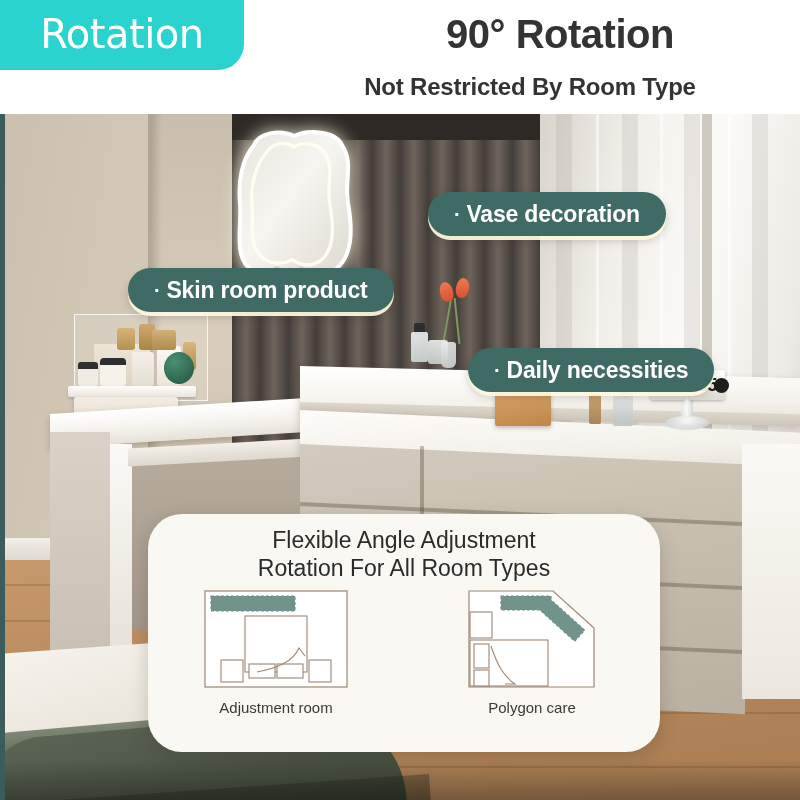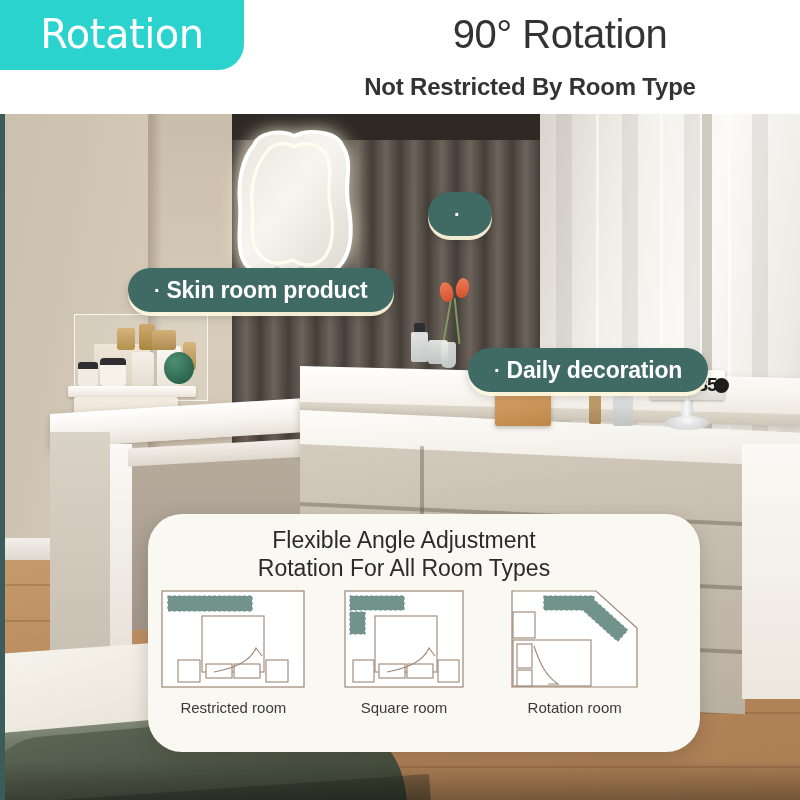--- a/index.html
+++ b/index.html
@@ -15,21 +15,21 @@
     position:absolute;left:0;top:0;width:244px;height:70px;
     background:#2ad3ce;border-bottom-right-radius:26px;
     display:flex;align-items:center;justify-content:center;
   }
   #logo-text{
     color:#ffffff;font-size:40px;font-weight:400;letter-spacing:-0.5px;
     font-family:"DejaVu Sans",sans-serif;line-height:1;padding-bottom:3px;
   }
   #header-title{
     position:absolute;left:330px;top:12px;width:460px;text-align:center;
-    font-size:40px;font-weight:normal;color:#333333;letter-spacing:-0.5px;line-height:1.1;
+    font-size:40px;font-weight:bold;color:#333333;letter-spacing:-0.5px;line-height:1.1;
   }
   #header-sub{
     position:absolute;left:270px;top:74px;width:520px;text-align:center;
     font-size:24px;font-weight:bold;color:#333333;letter-spacing:-0.2px;line-height:1.1;
   }
 
   
   #photo{position:absolute;left:0;top:114px;width:800px;height:686px;overflow:hidden;background:#cfc4b2;}
   #edge-strip{position:absolute;left:0;top:0;width:5px;height:686px;background:#3c5c5c;z-index:40;}
 
@@ -176,21 +176,20 @@
     box-shadow:0 4px 0 0 rgba(255,250,225,.92), 0 5px 8px rgba(50,45,30,.22);
     z-index:30;
   }
   .pill .dot{margin-right:6px;font-size:20px;line-height:1;}
 
   
   #info-card{
     position:absolute;left:148px;top:514px;width:512px;height:238px;
     background:#faf8f3;border-radius:34px;z-index:35;
     box-shadow:0 6px 18px rgba(60,50,38,.22);
-    padding-left:40px;
   }
   #card-title{
     position:absolute;left:0;top:12px;width:512px;text-align:center;
     font-size:23px;color:#2b2b2b;line-height:1.22;font-weight:400;
   }
   #diagrams{position:absolute;left:0;top:74px;width:512px;height:160px;display:flex;}
   .diagram{flex:1;display:flex;flex-direction:column;align-items:center;}
   .diagram svg{display:block;}
   .diagram-label{margin-top:7px;font-size:15px;color:#3a3a3a;font-weight:400;}
 
@@ -339,25 +338,26 @@
     <div id="photo-fade"></div>
   </div>
 
   <div class="pill" style="left:128px;top:268px;">
     <span class="dot">·</span>
     <span>Skin room product</span>
   </div>
 
   <div class="pill" style="left:428px;top:192px;">
     <span class="dot">·</span>
+    <span>Vase decoration</span>
   </div>
 
   <div class="pill" style="left:468px;top:348px;">
     <span class="dot">·</span>
-    <span>Daily decoration</span>
+    <span>Daily necessities</span>
   </div>
 
   <div id="info-card">
     <div id="card-title">
       <div>Flexible Angle Adjustment</div>
       <div>Rotation For All Room Types</div>
     </div>
 
     <div id="diagrams">
 
@@ -365,48 +365,34 @@
         <svg width="150" height="104" viewBox="0 0 150 104">
           <rect x="4" y="3" width="142" height="96" fill="#ffffff" stroke="#9c8673" stroke-width="1.2"></rect>
           <rect x="10" y="8" width="84" height="15" fill="#71938c" stroke="#71938c" stroke-width="1.2" stroke-dasharray="3,2"></rect>
           <rect x="44" y="28" width="62" height="56" fill="#ffffff" stroke="#9c8673" stroke-width="1.1"></rect>
           <rect x="20" y="72" width="22" height="22" fill="#ffffff" stroke="#9c8673" stroke-width="1.1"></rect>
           <rect x="108" y="72" width="22" height="22" fill="#ffffff" stroke="#9c8673" stroke-width="1.1"></rect>
           <rect x="48" y="76" width="26" height="14" fill="#ffffff" stroke="#9c8673" stroke-width="1.1"></rect>
           <rect x="76" y="76" width="26" height="14" fill="#ffffff" stroke="#9c8673" stroke-width="1.1"></rect>
           <path d="M56,84 C76,80 92,74 98,60 L104,68" fill="none" stroke="#9c8673" stroke-width="1.1"></path>
         </svg>
-        <div class="diagram-label">Restricted room</div>
+        <div class="diagram-label">Adjustment room</div>
       </div>
 
-      <div class="diagram">
-        <svg width="150" height="104" viewBox="0 0 150 104">
-          <rect x="16" y="3" width="118" height="96" fill="#ffffff" stroke="#9c8673" stroke-width="1.2"></rect>
-          <rect x="21" y="8" width="54" height="14" fill="#71938c" stroke="#71938c" stroke-width="1.2" stroke-dasharray="3,2"></rect>
-          <rect x="21" y="24" width="15" height="22" fill="#71938c" stroke="#71938c" stroke-width="1.2" stroke-dasharray="3,2"></rect>
-          <rect x="46" y="28" width="62" height="56" fill="#ffffff" stroke="#9c8673" stroke-width="1.1"></rect>
-          <rect x="24" y="72" width="21" height="22" fill="#ffffff" stroke="#9c8673" stroke-width="1.1"></rect>
-          <rect x="109" y="72" width="21" height="22" fill="#ffffff" stroke="#9c8673" stroke-width="1.1"></rect>
-          <rect x="50" y="76" width="26" height="14" fill="#ffffff" stroke="#9c8673" stroke-width="1.1"></rect>
-          <rect x="78" y="76" width="26" height="14" fill="#ffffff" stroke="#9c8673" stroke-width="1.1"></rect>
-          <path d="M58,84 C78,80 94,74 100,60 L106,68" fill="none" stroke="#9c8673" stroke-width="1.1"></path>
-        </svg>
-        <div class="diagram-label">Square room</div>
-      </div>
 
       <div class="diagram">
         <svg width="150" height="104" viewBox="0 0 150 104">
           <path d="M12,3 L96,3 L137,40 L137,99 L12,99 Z" fill="#ffffff" stroke="#9c8673" stroke-width="1.2"></path>
           <rect x="44" y="8" width="50" height="14" fill="#71938c" stroke="#71938c" stroke-width="1.2" stroke-dasharray="3,2"></rect>
           <rect x="92" y="10" width="48" height="15" fill="#71938c" stroke="#71938c" stroke-width="1.2" stroke-dasharray="3,2" transform="rotate(42 92 10)"></rect>
           <rect x="13" y="24" width="22" height="26" fill="#ffffff" stroke="#9c8673" stroke-width="1.1"></rect>
           <rect x="13" y="52" width="78" height="46" fill="#ffffff" stroke="#9c8673" stroke-width="1.1"></rect>
           <rect x="17" y="56" width="15" height="24" fill="#ffffff" stroke="#9c8673" stroke-width="1.1"></rect>
           <rect x="17" y="82" width="15" height="16" fill="#ffffff" stroke="#9c8673" stroke-width="1.1"></rect>
           <path d="M34,58 C40,76 46,88 58,96 L48,96" fill="none" stroke="#9c8673" stroke-width="1.1"></path>
         </svg>
-        <div class="diagram-label">Rotation room</div>
+        <div class="diagram-label">Polygon care</div>
       </div>
 
     </div>
   </div>
 
 </div>
 
 </body></html>

